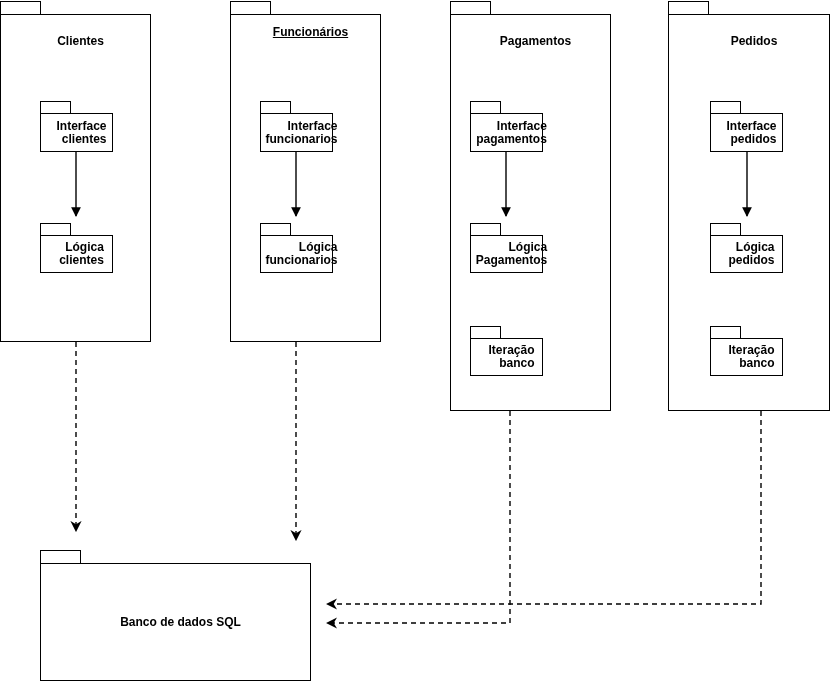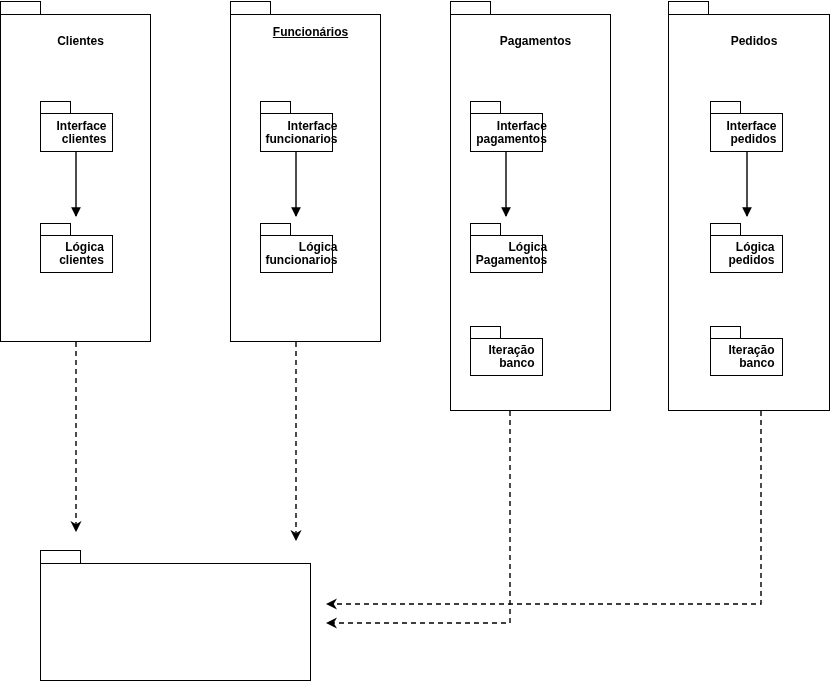--- a/index.html
+++ b/index.html
@@ -190,20 +190,21 @@
       <div class="inner-label" style="top:31px;">
         <div>Iteração</div>
         <div>banco</div>
       </div>
     </div>
   </div>
 
   <div class="pkg outer" style="left:40px; top:550px; width:271px; height:131px;">
     <div class="pkg-tab" style="width:41px; height:14px;"></div>
     <div class="pkg-body" style="top:13px; width:271px; height:118px;"></div>
+    <div class="pkg-title" style="top:65px; font-size:12px; line-height:14px;">Banco de dados SQL</div>
   </div>
 
   <svg class="links" viewBox="0 0 831 681" xmlns="http://www.w3.org/2000/svg">
     <defs>
       <marker id="arrowSolid" viewBox="0 0 10 10" refX="9" refY="5" markerWidth="7" markerHeight="7" orient="auto-start-reverse">
         <path d="M 0 0 L 10 5 L 0 10 z" fill="#000000"></path>
       </marker>
       <marker id="arrowOpen" viewBox="0 0 10 10" refX="9" refY="5" markerWidth="8" markerHeight="8" orient="auto-start-reverse">
         <path d="M 0 0 L 10 5 L 0 10 L 3 5 z" fill="#000000"></path>
       </marker>

